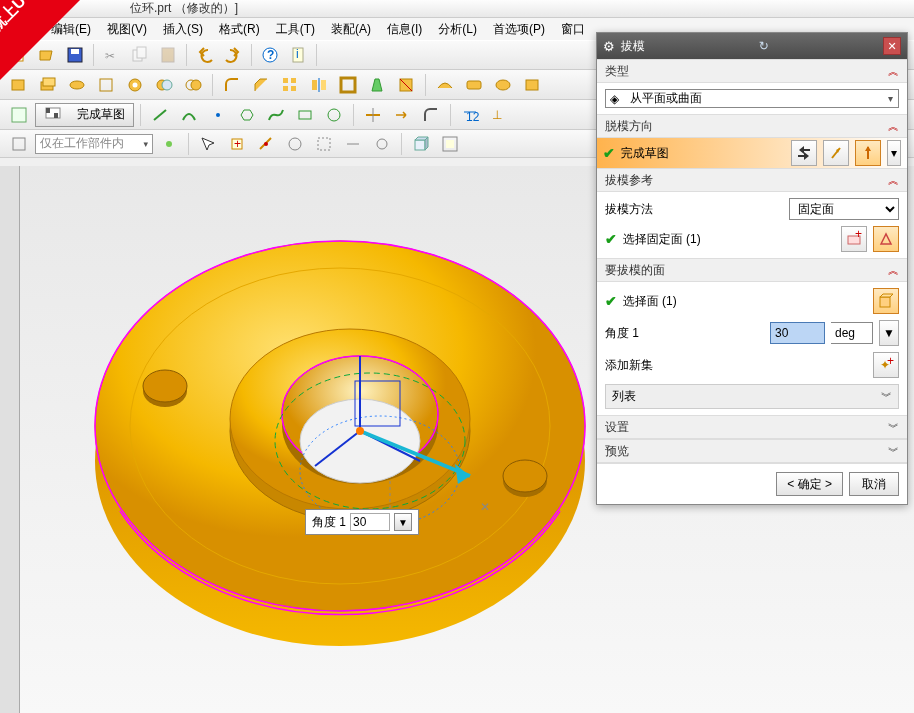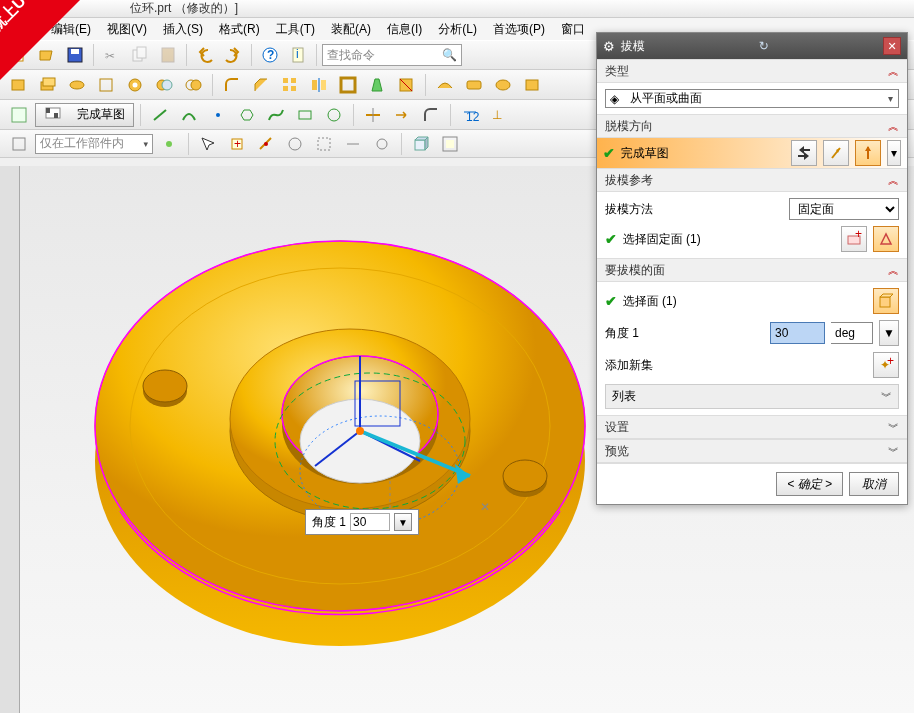--- a/index.html
+++ b/index.html
@@ -57,21 +57,21 @@
 .check-ic { color: #1a9e1a; font-size: 14px; font-weight:bold; }
 .icon-btn { width: 26px; height: 26px; border: 1px solid #aaa; background: linear-gradient(#fff,#e8e8e8); display:flex; align-items:center; justify-content:center; }
 .icon-btn.sel { background: linear-gradient(#ffe9c0,#ffd080); border-color:#d08020; }
 
 .panel select, .panel input[type=text] { height: 22px; border: 1px solid #888; padding: 0 4px; background:#fff; }
 .num-input { width: 55px; background: #bcd6f5 !important; border: 1px solid #4a7ab5 !important; }
 .unit-box { width: 42px; border-left:0 !important; }
 .list-sub { background: #eee; border: 1px solid #ccc; padding: 3px 6px; display:flex; justify-content:space-between; align-items:center; }
 
 .btn-row { padding: 8px; display:flex; justify-content:flex-end; gap:6px; border-top:1px solid #ddd; }
-.dlg-btn { height: 24px; padding: 0 12px; border: 1px solid #888; background: linear-gradient(#fff,#e4e4e4); font-style: italic; }
+.dlg-btn { height: 24px; padding: 0 12px; border: 1px solid #888; background: linear-gradient(#fff,#e4e4e4); }
 .dlg-btn.primary { padding: 0 10px; }
 
 svg.ico { width: 18px; height: 18px; }
 </style>
 </head>
 <body>
 
 <div class="title-bar">
   <span>位环.prt （修改的）]</span>
 </div>
@@ -143,24 +143,20 @@
         <text x="6" y="13" fill="#06c" font-size="11" font-weight="bold">?</text>
       </svg>
     </div>
   <div class="tool-btn">
       <svg class="ico">
         <rect x="4" y="2" width="10" height="14" fill="#ffd" stroke="#aa8"></rect>
         <text x="7" y="12" fill="#06c" font-size="10">i</text>
       </svg>
     </div>
   <div class="sep"></div>
-  <div class="search-box">
-    <span>查找命令</span>
-    <span style="margin-left:auto;color:#888">🔍</span>
-  </div>
 </div>
 
 <div class="toolbar2">
   <div class="tool-btn">
       <svg class="ico">
         <rect x="2" y="4" width="12" height="10" fill="#f5c044" stroke="#b8860b"></rect>
       </svg>
     </div>
   <div class="tool-btn">
       <svg class="ico">

